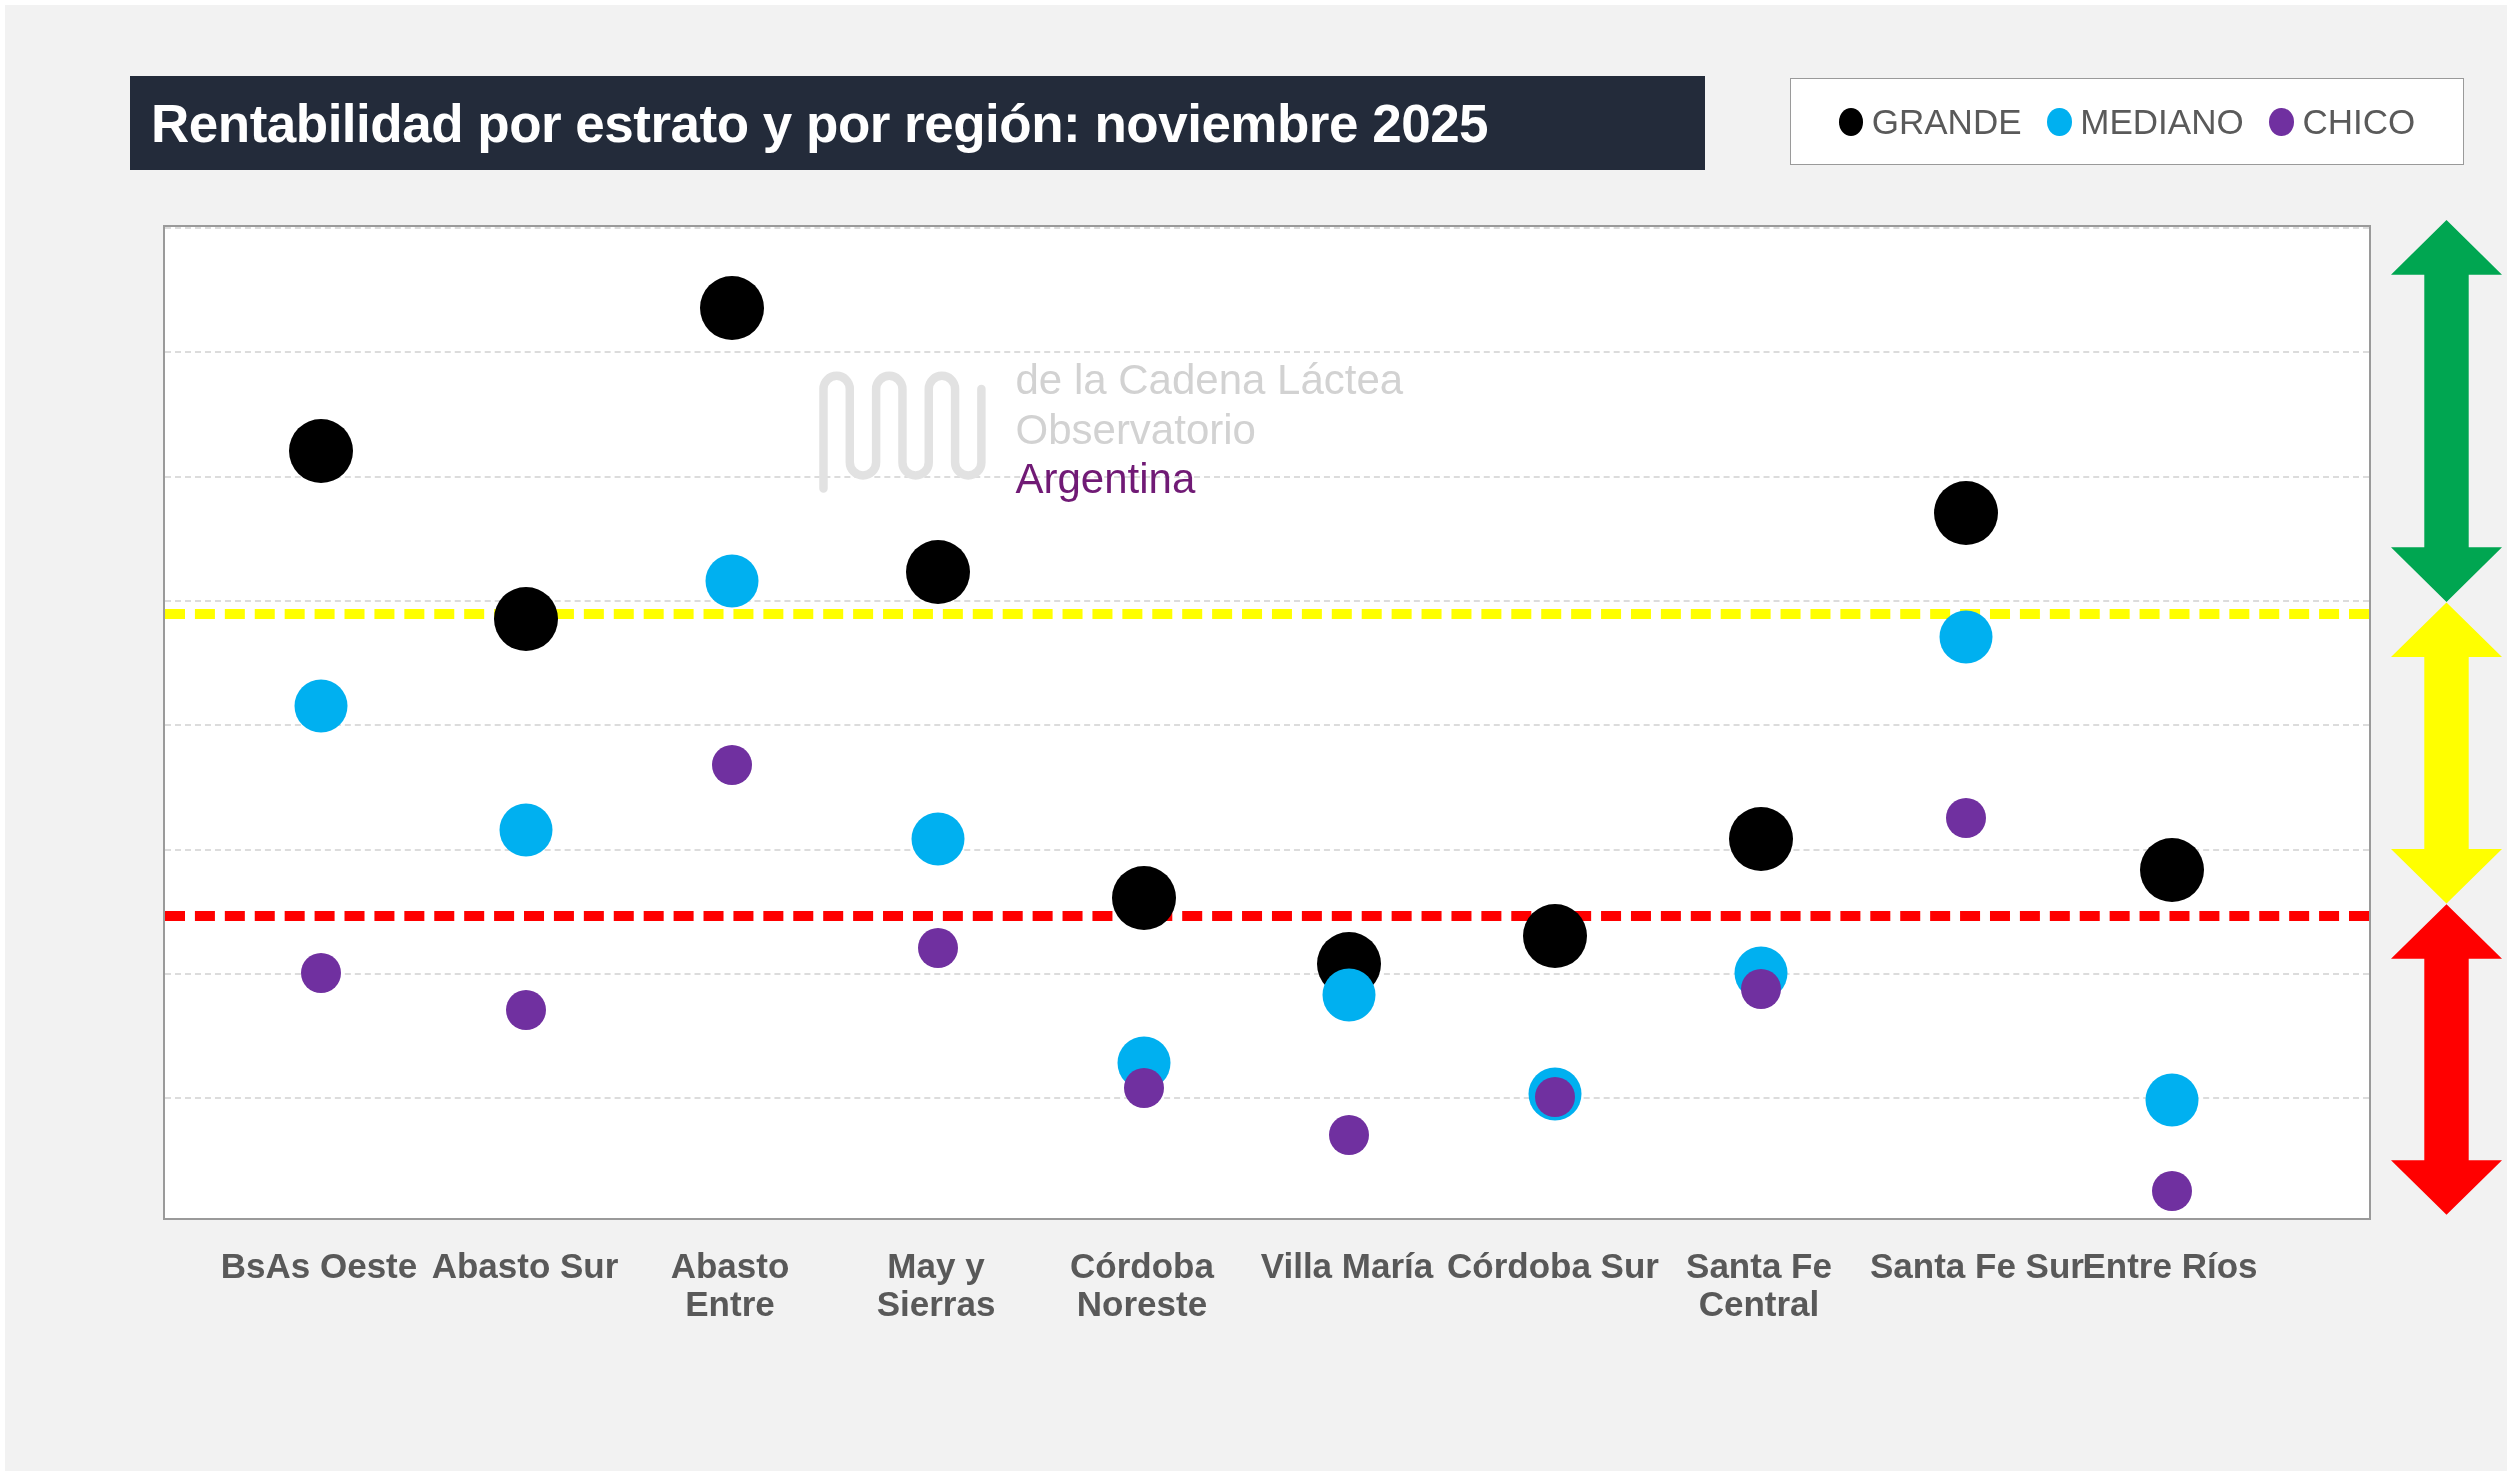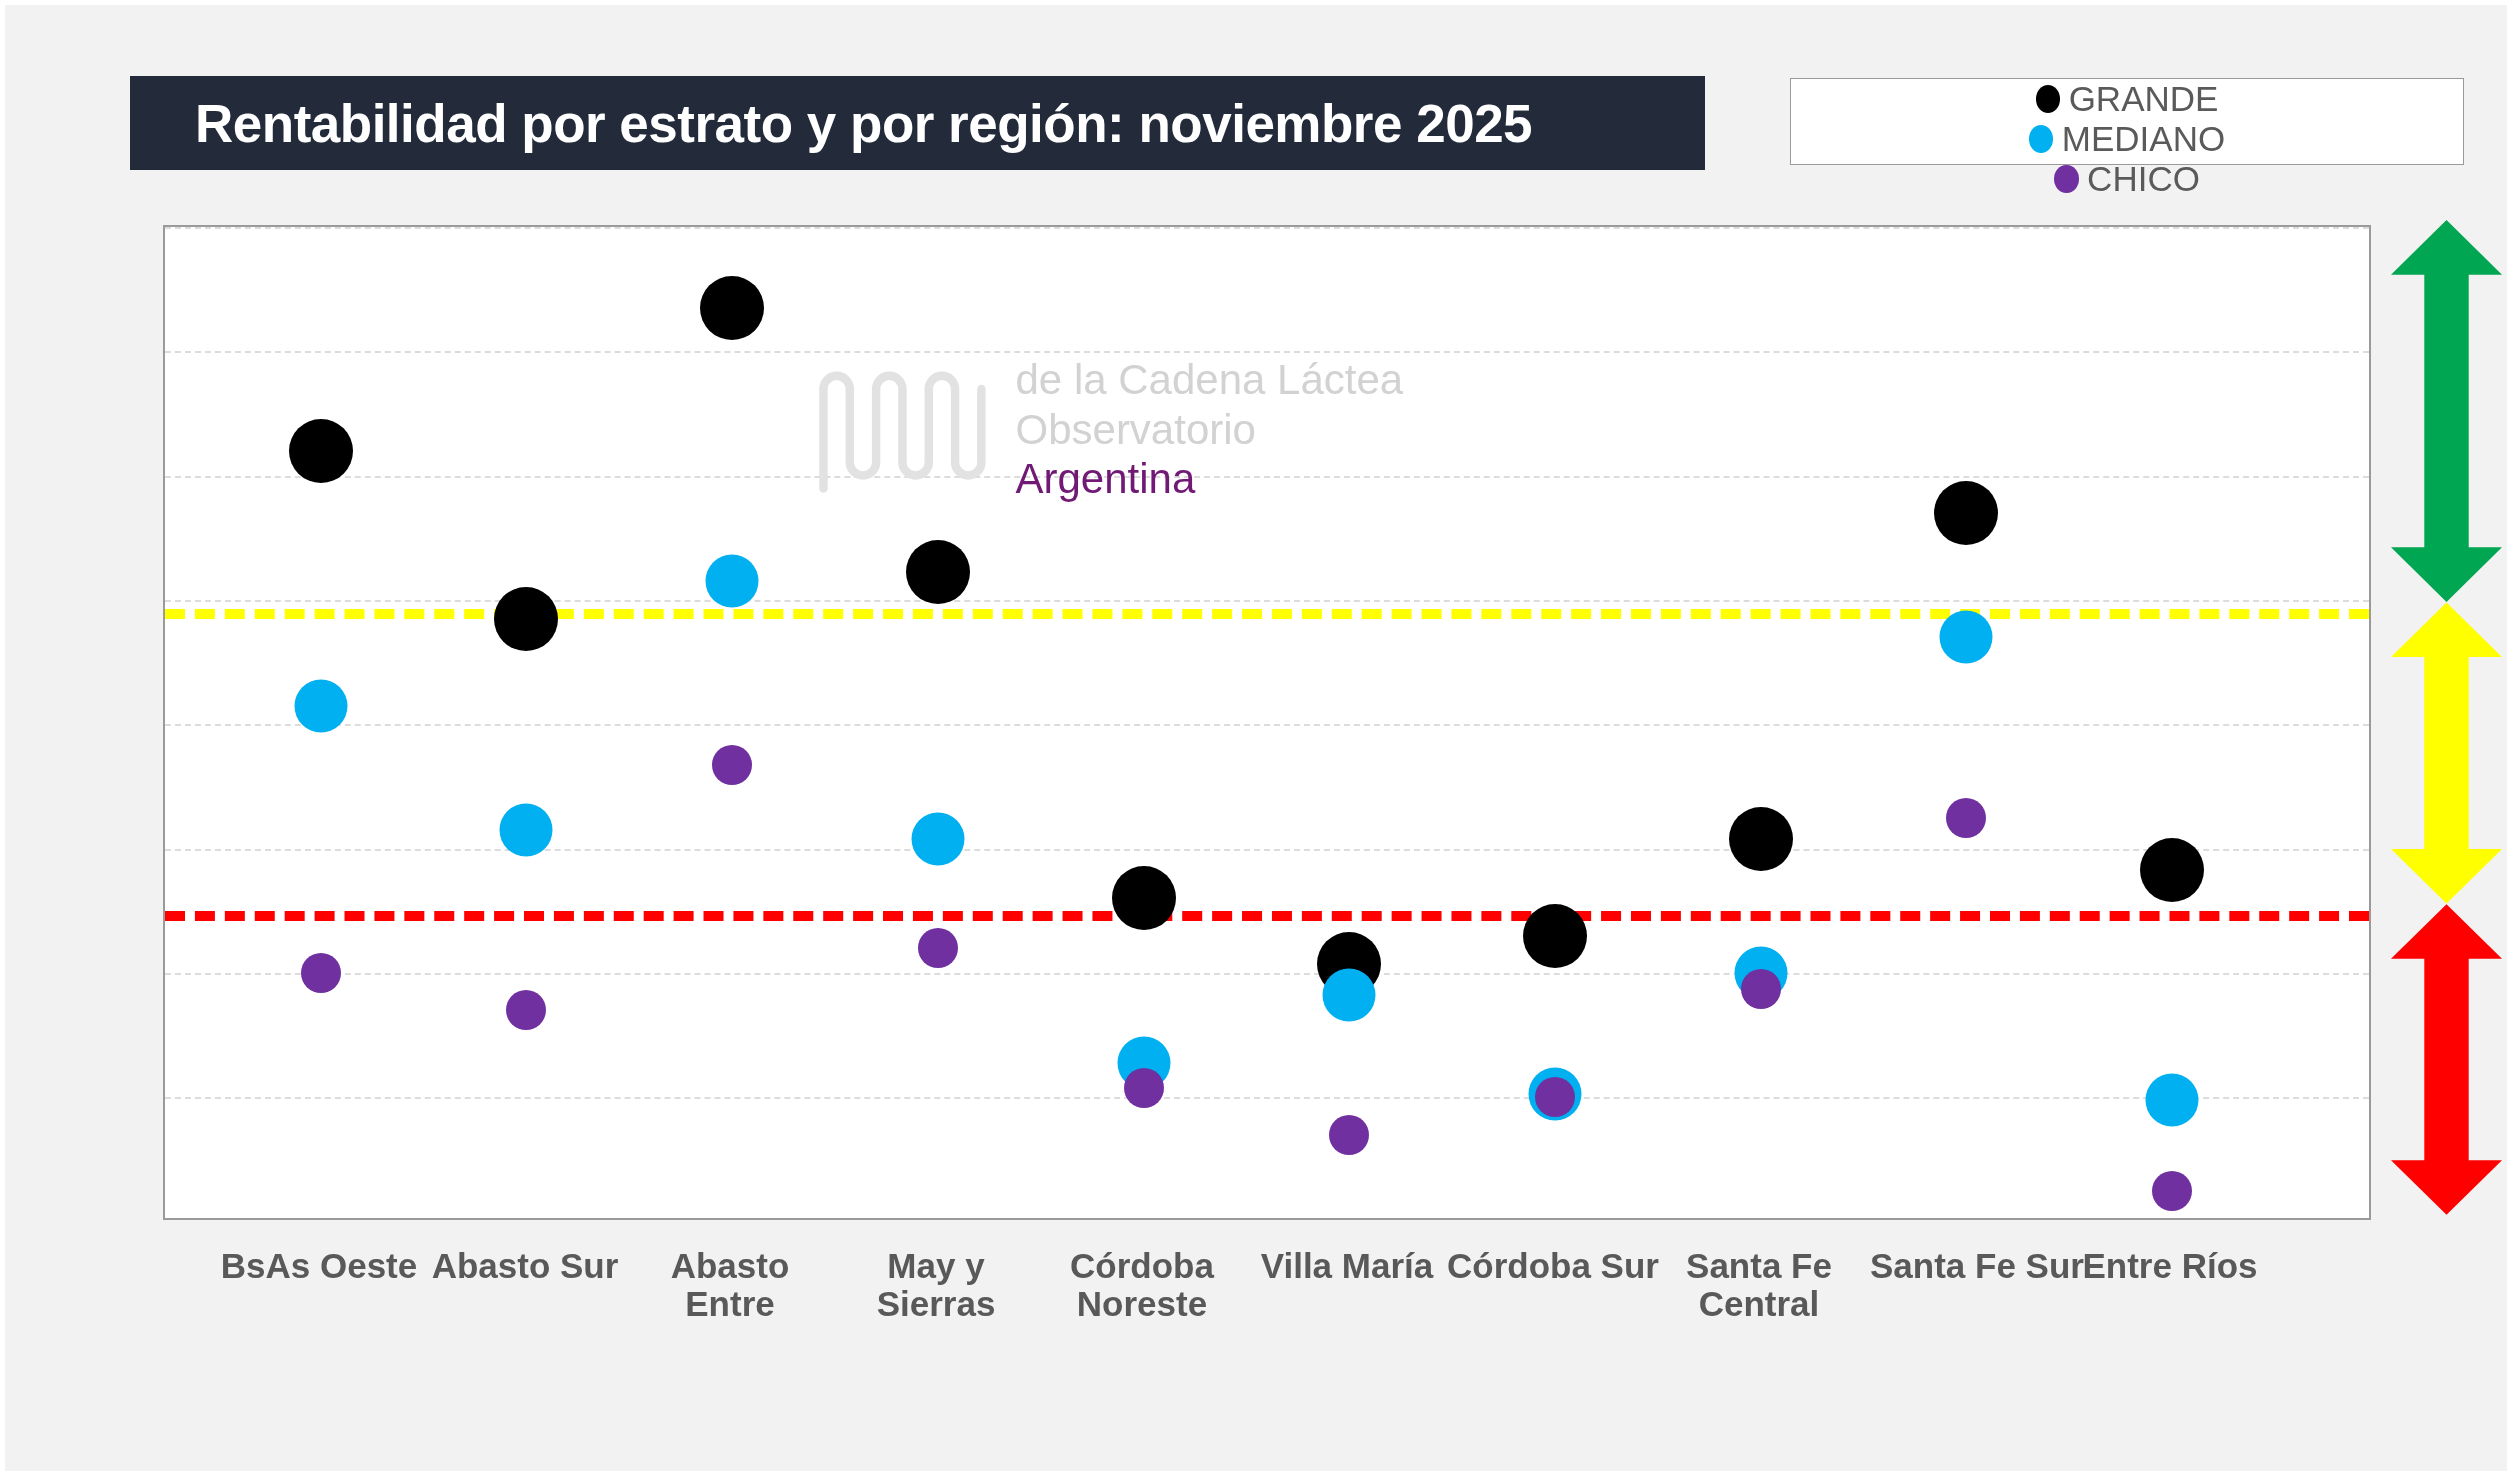--- a/index.html
+++ b/index.html
@@ -34,38 +34,36 @@
     box-sizing: border-box;
     padding-left: 21px;
   }
   #title-text {
     color: #ffffff;
     font-size: 53px;
     font-weight: bold;
     letter-spacing: -0.5px;
     white-space: nowrap;
     font-family: "Liberation Sans", sans-serif;
-    margin-left: 44px;
   }
 
   
   #legend {
     position: absolute;
     left: 1785px;
     top: 73px;
     width: 674px;
     height: 87px;
     background: #ffffff;
     border: 1.9px solid #9a9a9a;
     display: flex;
     align-items: center;
     justify-content: space-evenly;
     box-sizing: border-box;
     padding: 0 22px;
-    flex-direction: column;
   }
   .legend-item {
     display: flex;
     align-items: center;
     gap: 8.5px;
   }
   .legend-dot {
     width: 24.5px;
     height: 28px;
     border-radius: 50%;

